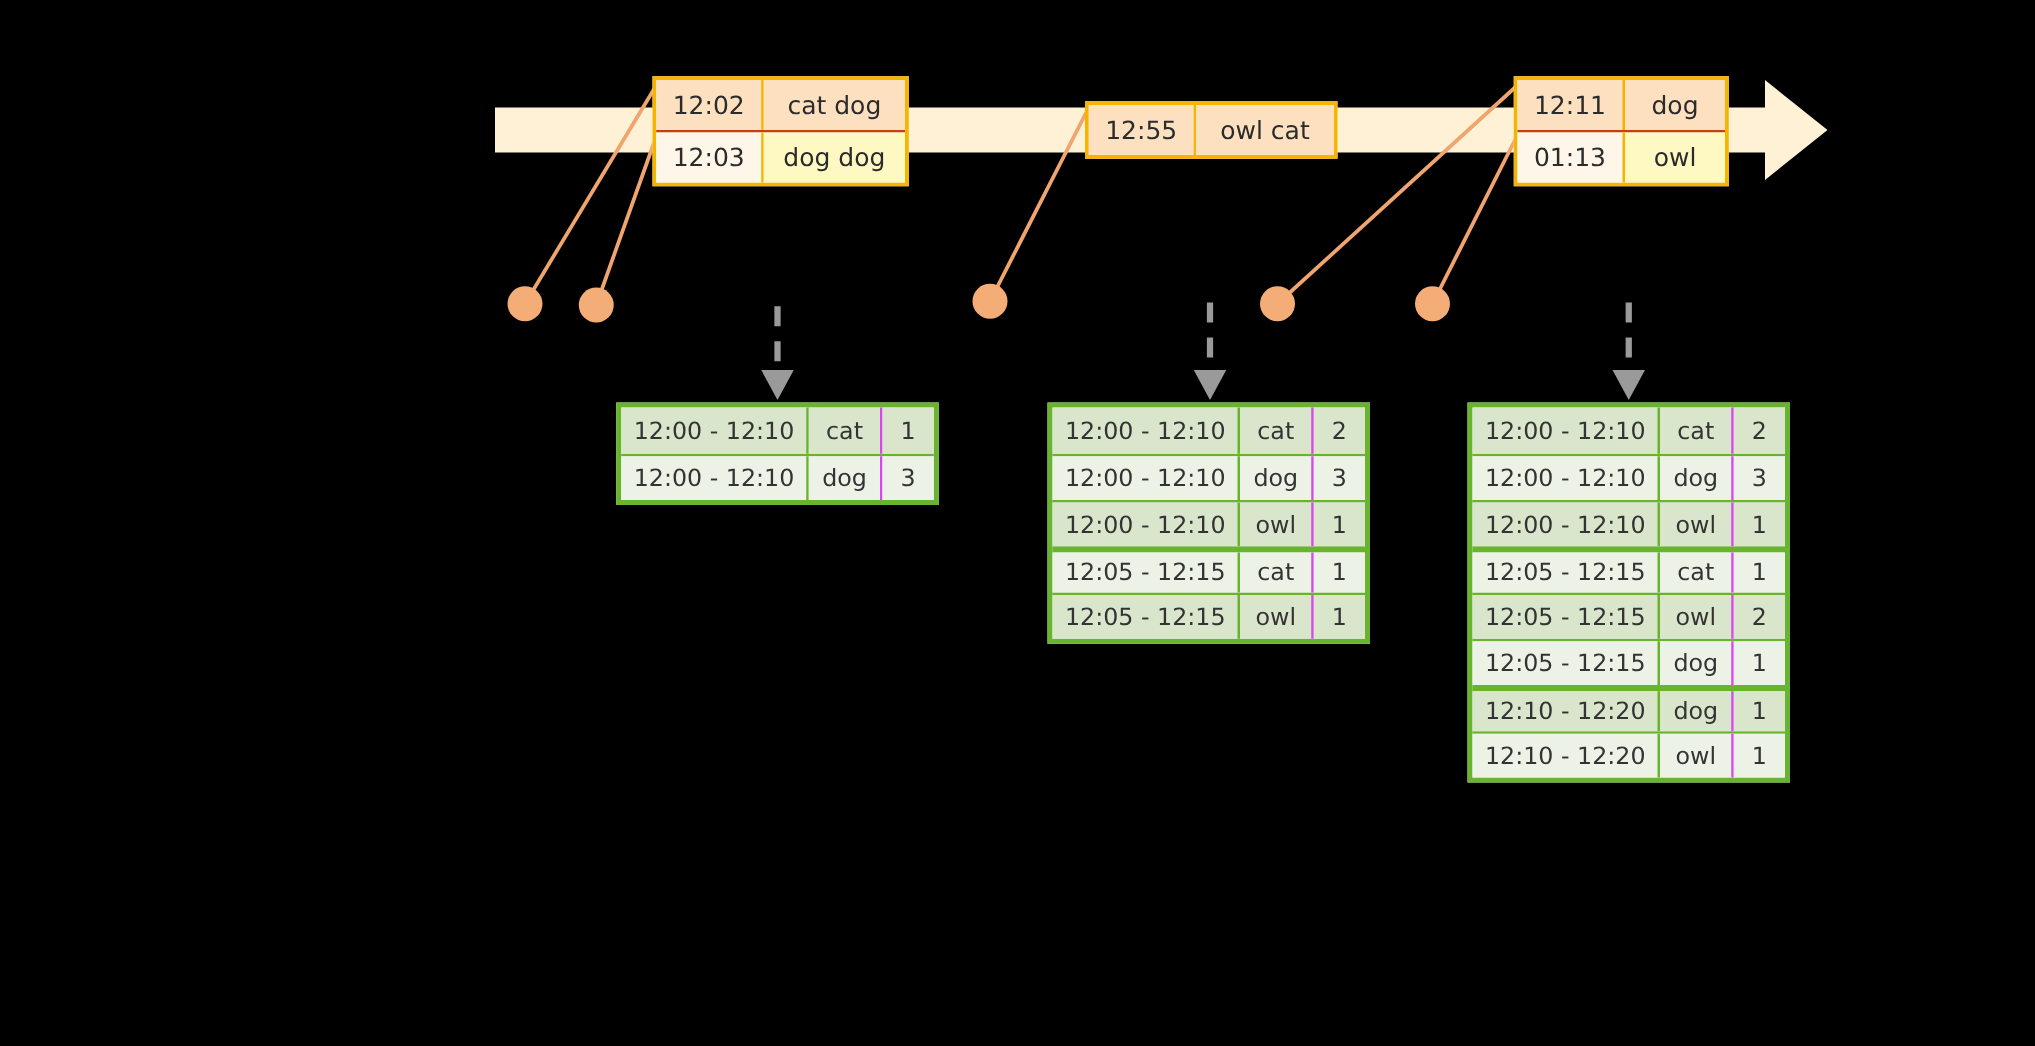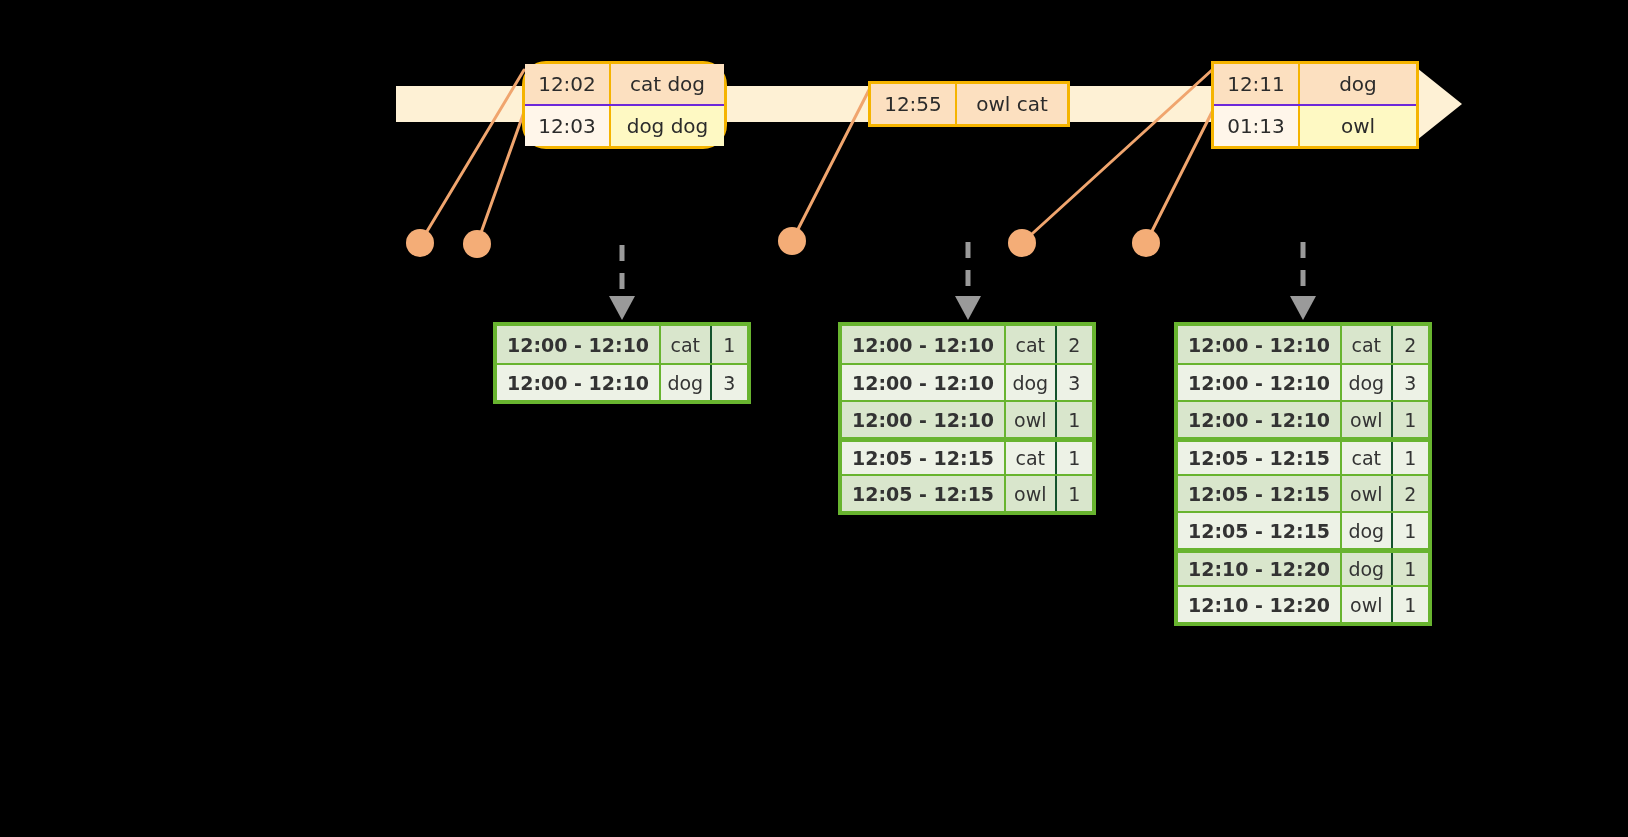--- a/index.html
+++ b/index.html
@@ -36,21 +36,21 @@
     display: flex;
     flex-direction: column;
     z-index: 5;
   }
   .event-row {
     display: flex;
     flex-direction: row;
     height: 40px;
   }
   .event-row + .event-row {
-    border-top: 2px solid #6d28d9;
+    border-top: 2px solid #c2410c;
   }
   .event-row.shade .event-time,
   .event-row.shade .event-payload {
     background: #FCE0C0;
   }
   .event-time {
     width: 86px;
     box-sizing: border-box;
     border-right: 2px solid #F5B400;
     display: flex;
@@ -100,25 +100,24 @@
     justify-content: center;
     font-size: 19px;
     color: #333333;
     box-sizing: border-box;
     white-space: nowrap;
   }
   .cell-window {
     flex: 1;
     border-right: 2px solid #68B42F;
     padding: 0 10px;
-    font-weight: bold;
   }
   .cell-key {
     width: 62px;
-    border-right: 2px solid #14532d;
+    border-right: 2px solid #d946ef;
   }
   .cell-count {
     width: 44px;
   }
 </style>
 </head>
 <body>
 
 <div id="stage">
 
@@ -154,39 +153,39 @@
         <line x1="968" y1="242" x2="968" y2="298" stroke-dasharray="16 12"></line>
         <polygon points="955,296 981,296 968,320" fill="#9A9A9A" stroke="none"></polygon>
       </g>
       <g>
         <line x1="1303" y1="242" x2="1303" y2="298" stroke-dasharray="16 12"></line>
         <polygon points="1290,296 1316,296 1303,320" fill="#9A9A9A" stroke="none"></polygon>
       </g>
     </g>
   </svg>
 
-  <div class="event-card" style="left:522px; top:61px; width:205px;border-radius:24px;">
+  <div class="event-card" style="left:522px; top:61px; width:205px;">
     <div class="event-row shade">
       <div class="event-time">12:02</div>
       <div class="event-payload">cat dog</div>
     </div>
     <div class="event-row">
       <div class="event-time">12:03</div>
       <div class="event-payload">dog dog</div>
     </div>
   </div>
 
   <div class="event-card" style="left:868px; top:81px; width:202px;">
     <div class="event-row shade">
       <div class="event-time">12:55</div>
       <div class="event-payload">owl cat</div>
     </div>
   </div>
 
-  <div class="event-card" style="left:1211px; top:61px; width:208px;">
+  <div class="event-card" style="left:1211px; top:61px; width:172px;">
     <div class="event-row shade">
       <div class="event-time">12:11</div>
       <div class="event-payload">dog</div>
     </div>
     <div class="event-row">
       <div class="event-time">01:13</div>
       <div class="event-payload">owl</div>
     </div>
   </div>
 

